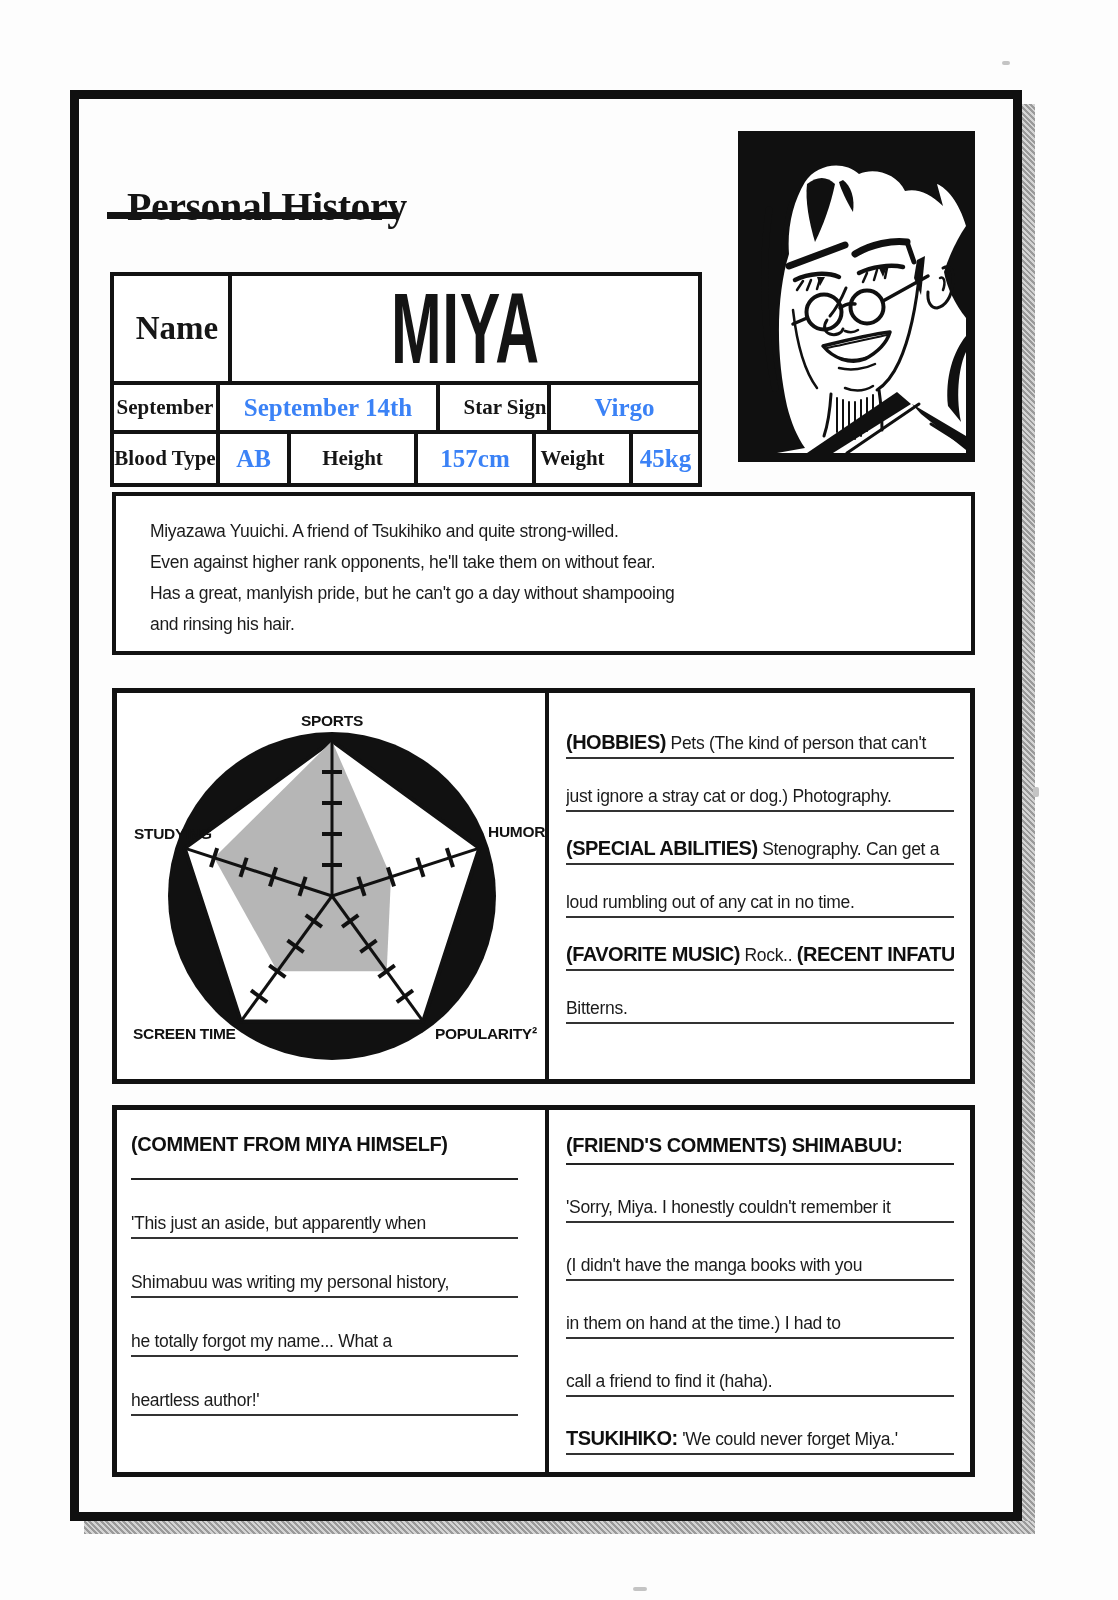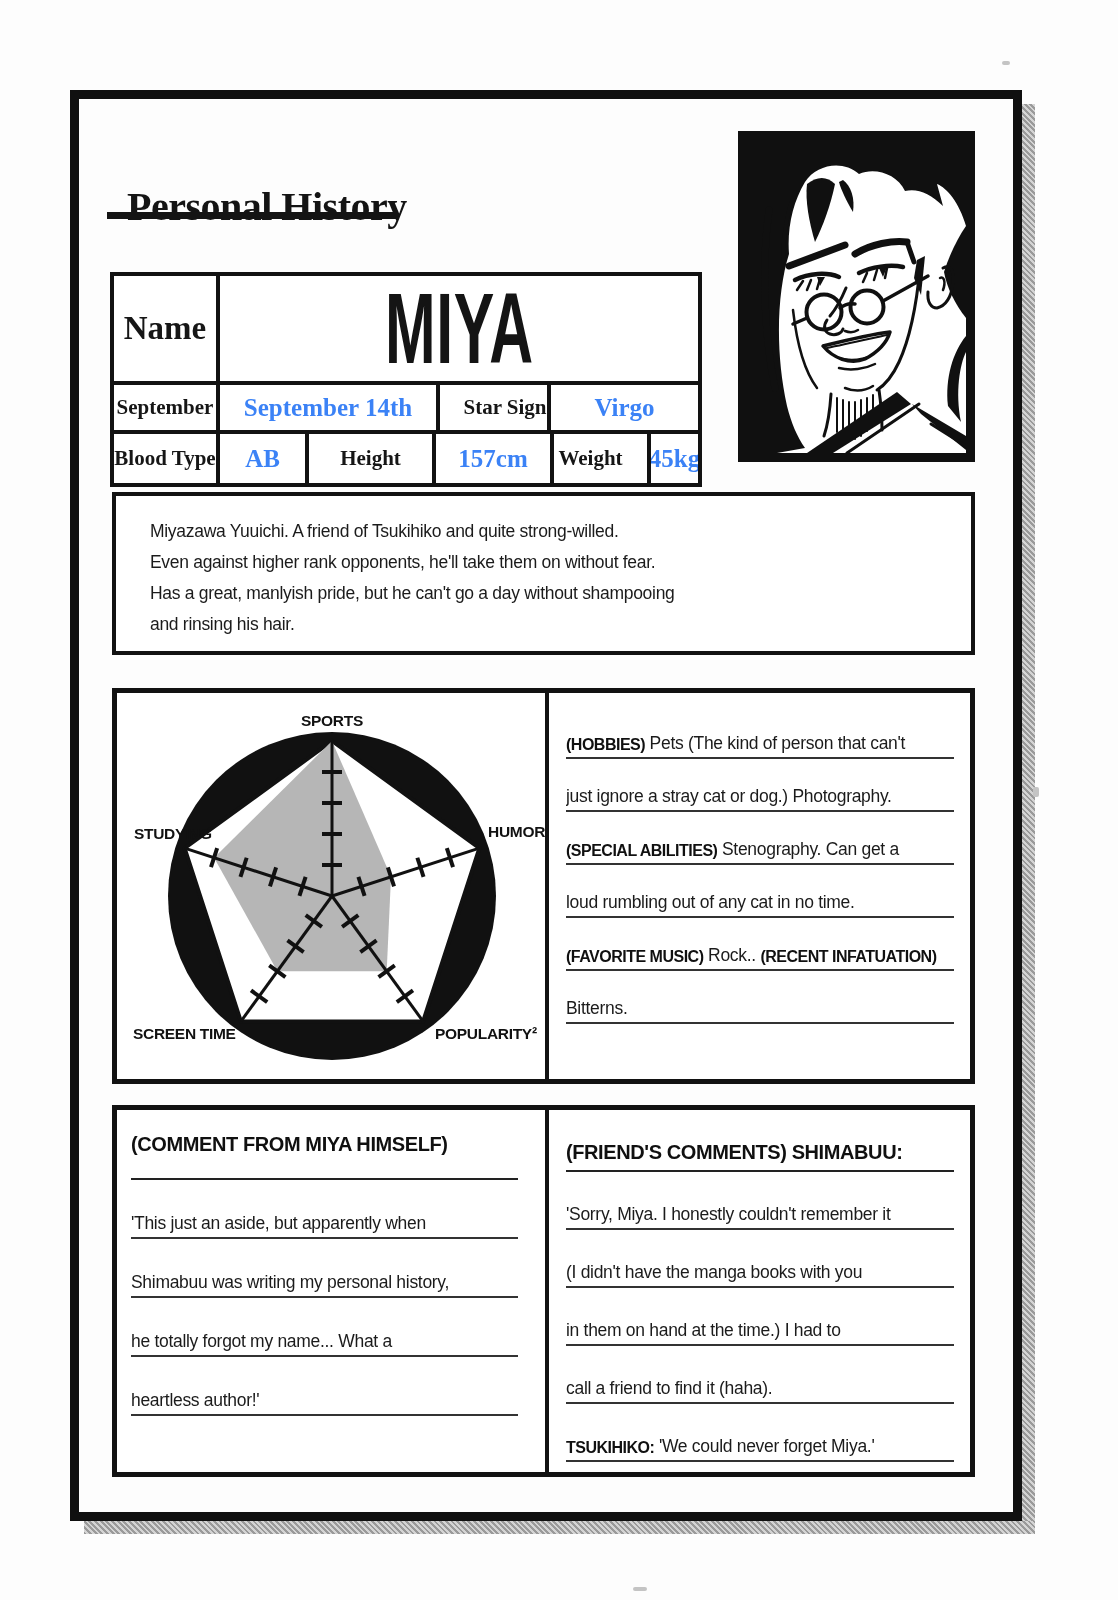--- a/index.html
+++ b/index.html
@@ -50,32 +50,32 @@
   .al0{left:160px;top:19px;width:110px;text-align:center;}
   .al1{left:371px;top:130px;}
   .al2{left:318px;top:332px;}
   .al3{left:16px;top:332px;}
   .al4{left:17px;top:132px;width:75px;text-align:left;}
 
   
   .rule-line{display:flex;align-items:baseline;border-bottom:2.5px solid #333;
              padding-bottom:3px;white-space:pre;overflow:hidden;box-sizing:border-box;}
   .hand{font-size:17.5px;letter-spacing:-0.3px;color:#1b1b1b;}
-  .cap{font-weight:700;font-size:16px;letter-spacing:-0.5px;color:#101010;}
+  .cap{font-weight:700;font-size:20px;letter-spacing:-0.5px;color:#101010;}
   .details-area .rule-line{height:53px;width:388px;align-items:flex-end;}
 
   
   .comments-box{left:112px;top:1105px;width:863px;height:372px;border:5px solid #121212;background:#fff;display:flex;}
   .comment-col{box-sizing:border-box;overflow:hidden;}
   .col-left{width:428px;flex:none;padding-left:14px;}
   .col-right{flex:1;border-left:4px solid #121212;padding-left:17px;}
   .comment-heading{display:flex;border-bottom:2.5px solid #222;box-sizing:border-box;
                    font-weight:700;font-size:20px;letter-spacing:-0.4px;color:#101010;white-space:nowrap;}
   .col-left .comment-heading{height:70px;width:387px;align-items:center;}
-  .col-right .comment-heading{height:62px;width:388px;align-items:flex-end;padding-bottom:6px;}
+  .col-right .comment-heading{height:55px;width:388px;align-items:flex-end;padding-bottom:6px;}
   .col-left .rule-line{height:59px;width:387px;align-items:flex-end;}
   .col-right .rule-line{height:58px;width:388px;align-items:flex-end;}
 
   svg .ink{stroke:#101010;fill:none;stroke-linecap:round;stroke-linejoin:round;}
 </style>
 </head>
 <body>
 
 <div class="page">
 
@@ -84,35 +84,35 @@
   <div class="abs sheet"></div>
 
   <div class="abs speck" style="left:1002px;top:61px;width:8px;height:4px;"></div>
   <div class="abs speck" style="left:1033px;top:787px;width:6px;height:10px;"></div>
   <div class="abs speck" style="left:633px;top:1587px;width:14px;height:4px;"></div>
 
   <h1 class="abs title">Personal History</h1>
   <div class="abs title-underline"></div>
 
   <div class="abs profile-table">
-    <div class="trow" style="height:105px;">
+    <div class="trow" style="height:105px;padding-left:12px;">
       <div class="tcell tlabel tlabel-big" style="width:102px;">Name</div>
       <div class="tcell" style="flex:1;">
         <span class="miya">MIYA</span>
       </div>
     </div>
     <div class="trow" style="height:49px;">
       <div class="tcell tlabel" style="width:102px;">September</div>
       <div class="tcell tvalue" style="width:220px;">September 14th</div>
       <div class="tcell tlabel" style="width:111px;padding-left:23px;">Star Sign</div>
       <div class="tcell tvalue" style="flex:1;">Virgo</div>
     </div>
     <div class="trow" style="height:53px;">
       <div class="tcell tlabel" style="width:102px;">Blood Type</div>
-      <div class="tcell tvalue" style="width:89px;">AB</div>
+      <div class="tcell tvalue" style="width:71px;">AB</div>
       <div class="tcell tlabel" style="width:127px;">Height</div>
       <div class="tcell tvalue" style="width:118px;">157cm</div>
       <div class="tcell tlabel" style="width:77px;">Weight</div>
       <div class="tcell tvalue" style="flex:1;margin-left:20px;">45kg</div>
     </div>
   </div>
 
   <div class="abs portrait-frame">
     <svg width="219" height="313" viewBox="0 0 219 313">
       <rect x="0" y="0" width="219" height="313" fill="#ffffff"></rect>

